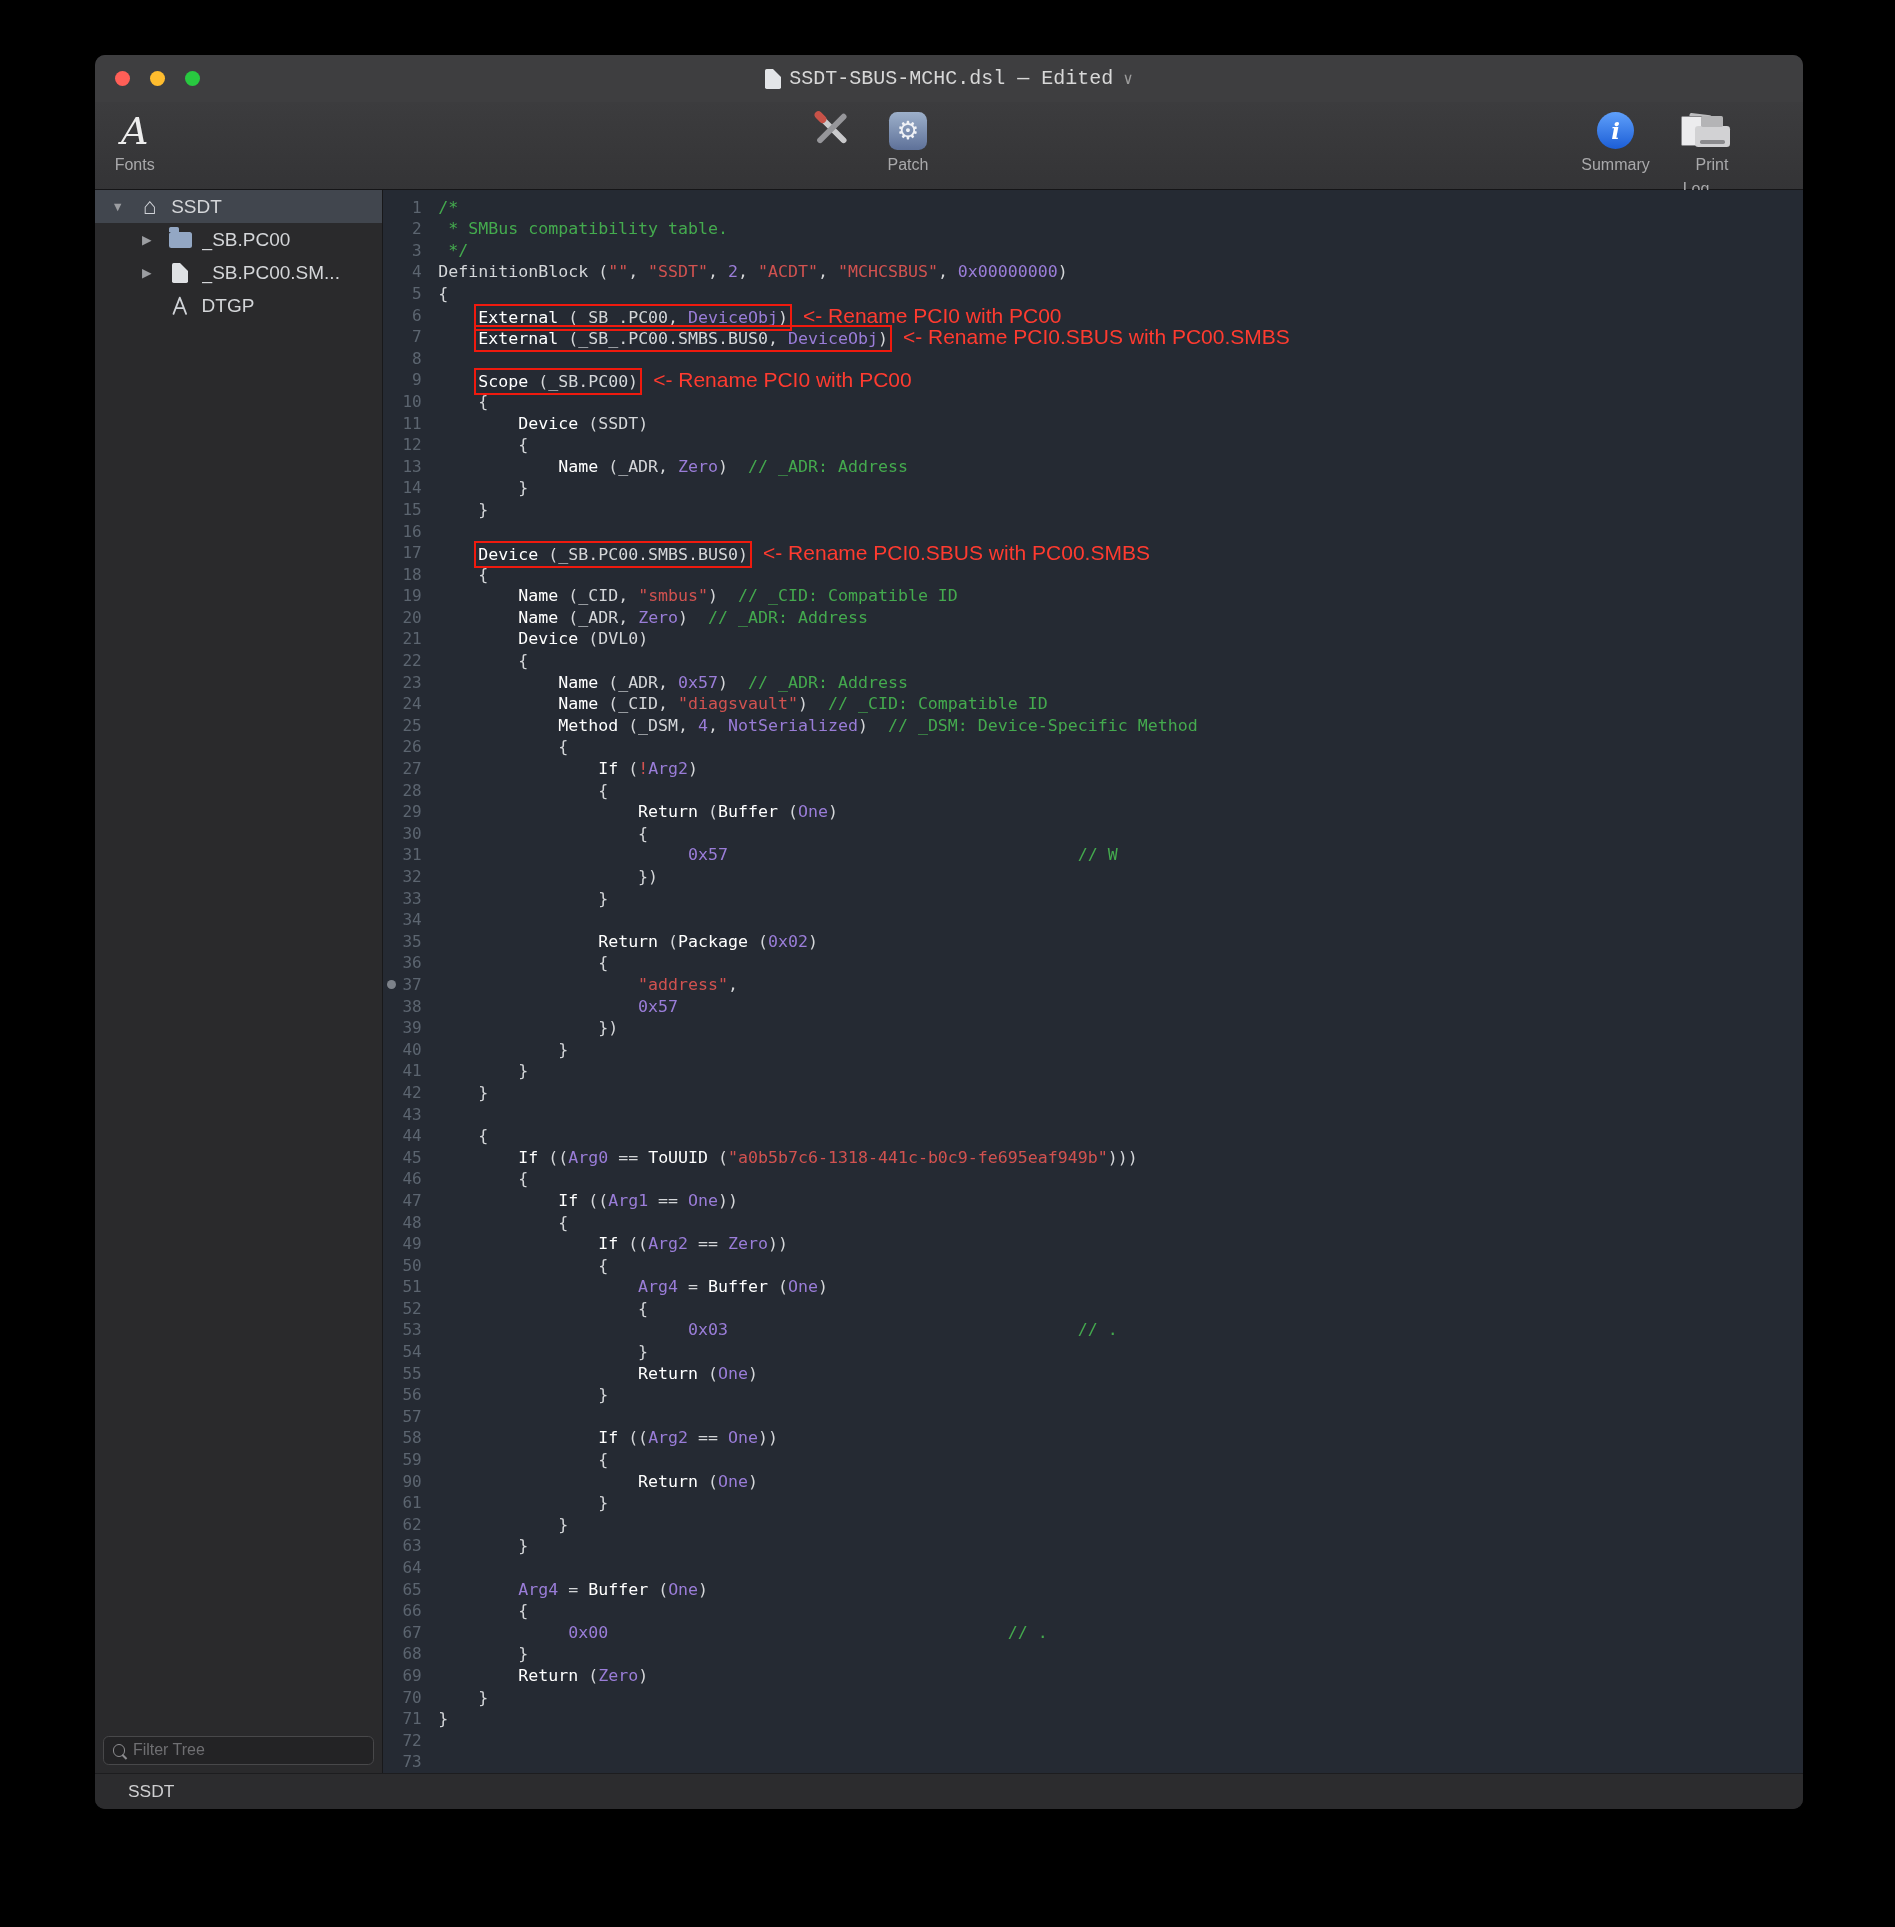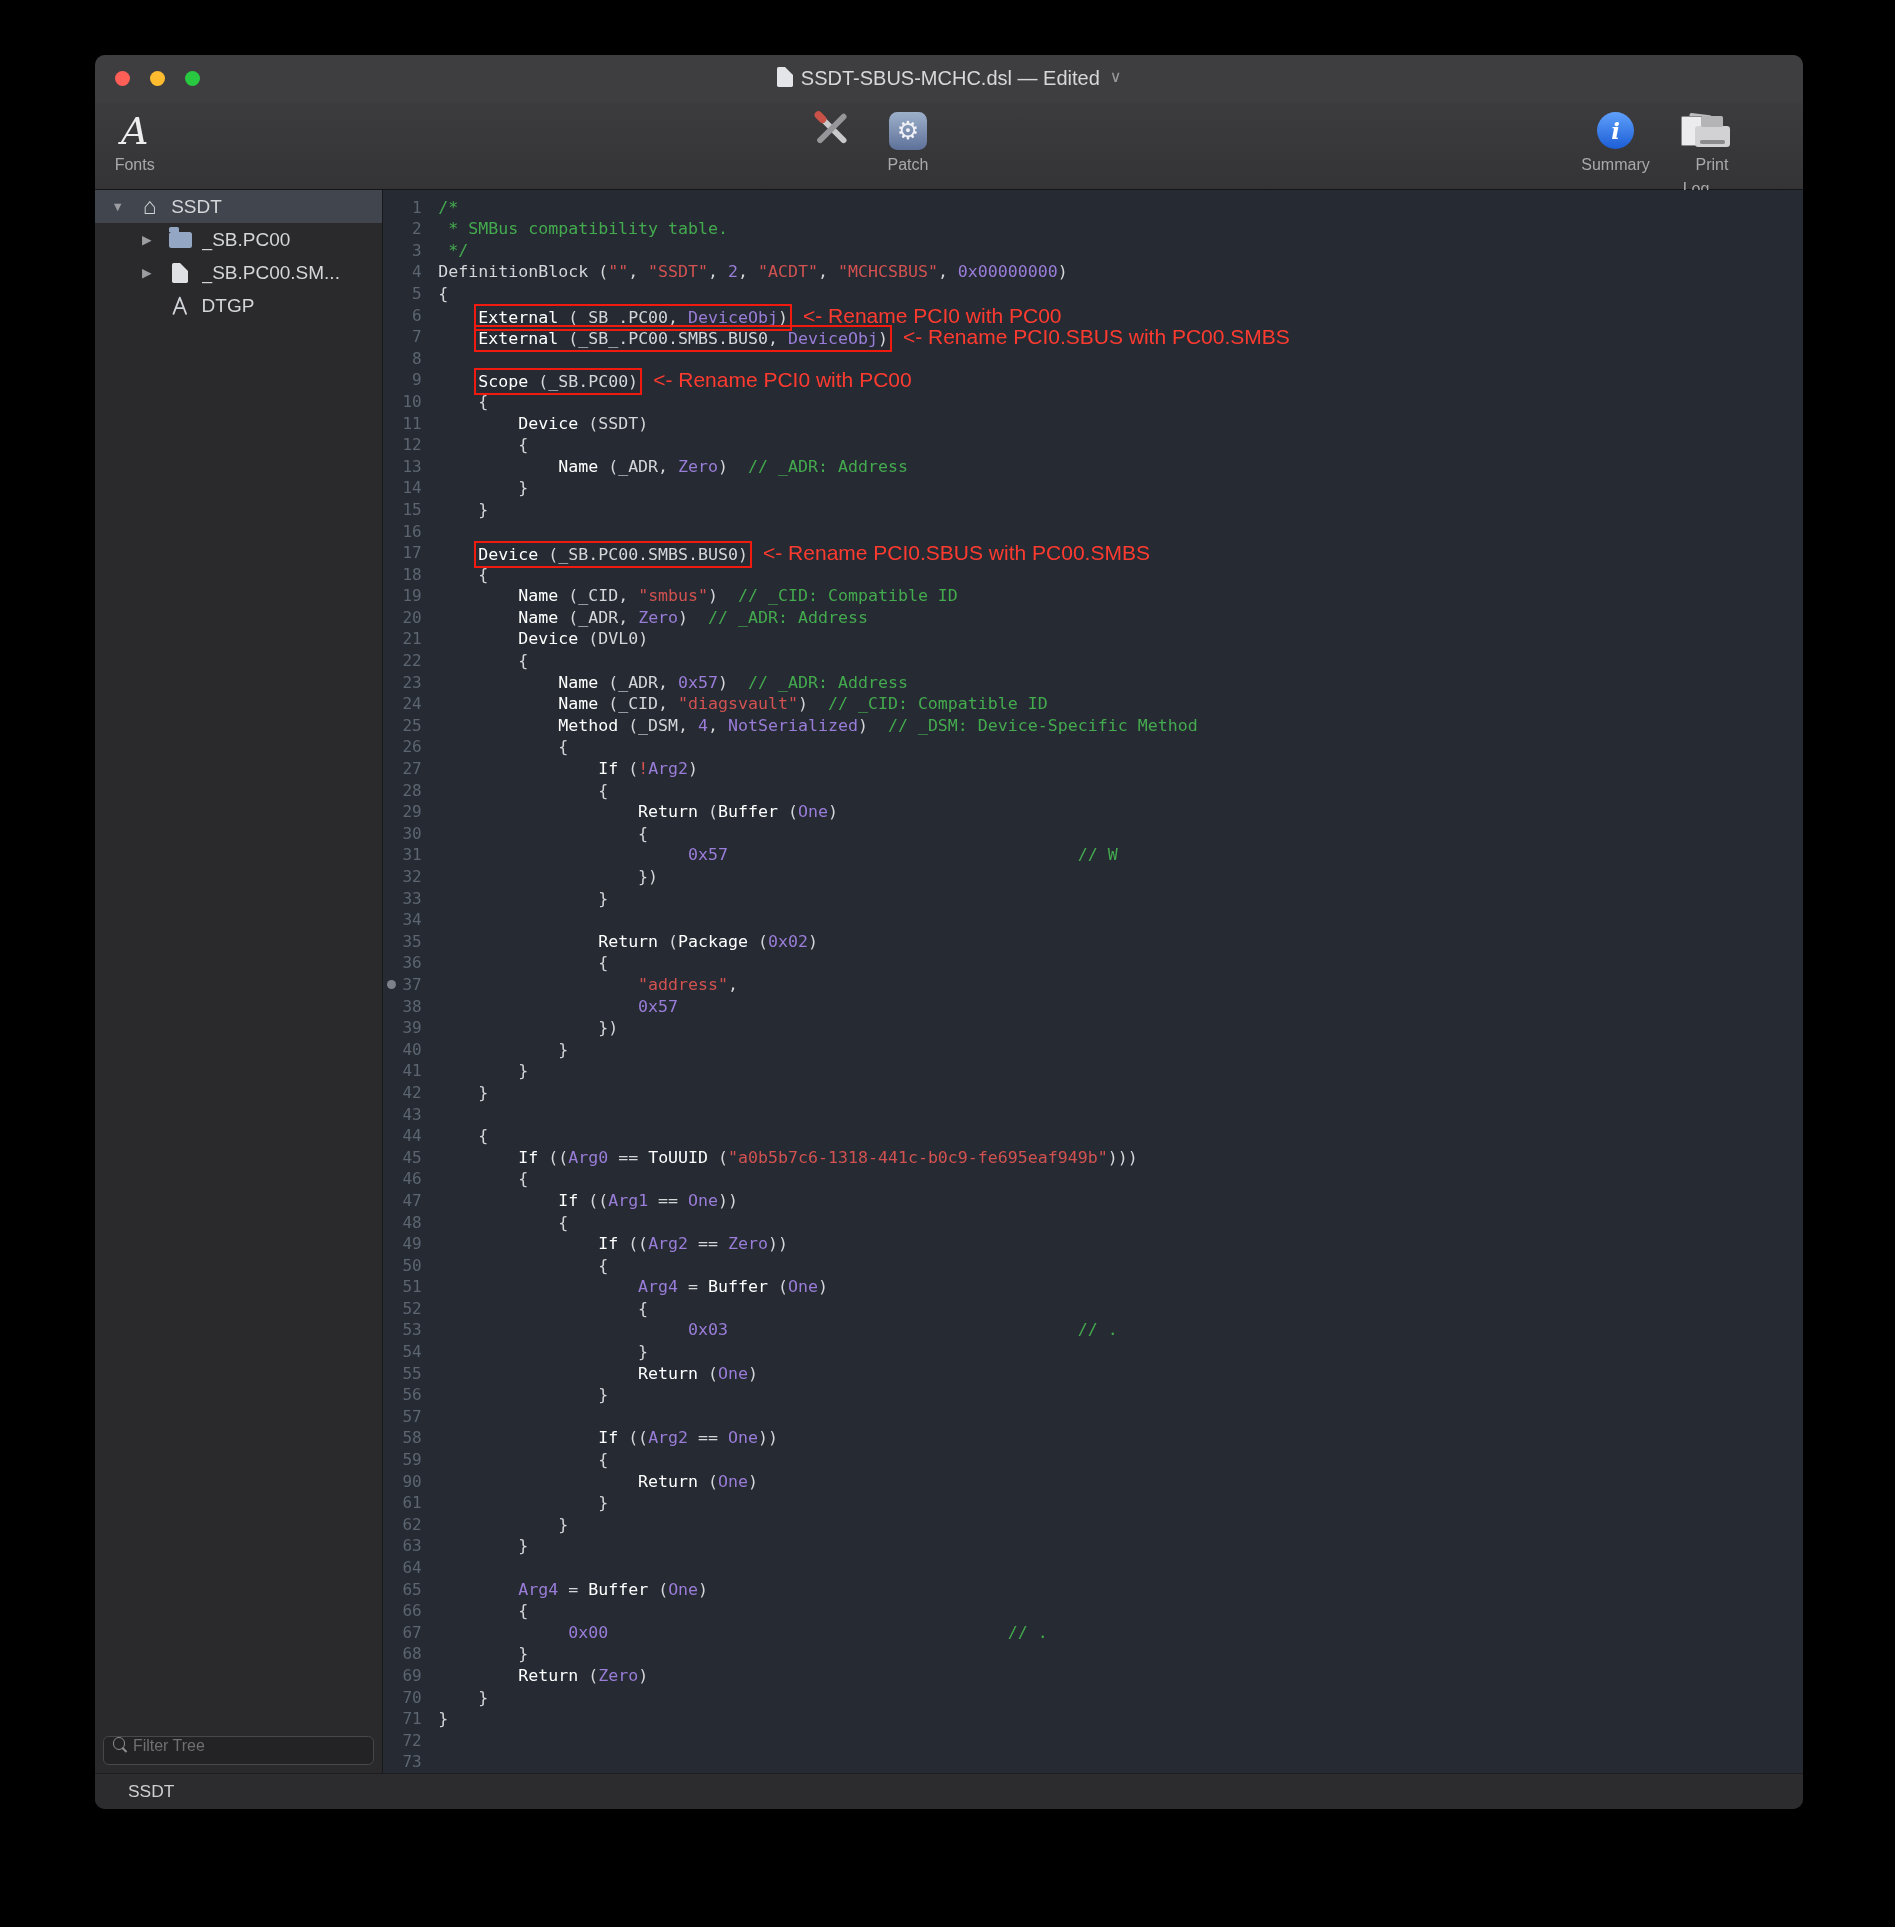--- a/index.html
+++ b/index.html
@@ -17,21 +17,21 @@
   
   .titlebar{
     height:47px;flex:0 0 auto;background:#3e3e40;
     position:relative;display:flex;align-items:center;justify-content:center;
   }
   .traffic-lights{position:absolute;left:20px;top:16px;display:flex;}
   .light{width:15px;height:15px;border-radius:50%;margin-right:20px;}
   .light.red{background:#ff5f57;}
   .light.yellow{background:#febc2e;}
   .light.green{background:#28c840;}
-  .title-group{display:flex;align-items:flex-start;gap:8.3px;color:#d8d8d8;font-size:20px;}
+  .title-group{display:flex;align-items:center;gap:8.3px;color:#d8d8d8;font-size:20px;font-family:Liberation Mono, monospace;}
   .doc-icon{width:16px;height:20px;background:#e3e5e8;border-radius:1.7px;position:relative;display:inline-block;}
   .doc-icon::after{content:'';position:absolute;right:0;top:0;border:4.2px solid #3e3e40;border-left-color:transparent;border-bottom-color:transparent;}
   .title-chevron{color:#9a9a9a;font-size:16px;margin-left:1.7px;}
   
   .toolbar{
     height:87px;flex:0 0 auto;position:relative;
     background:linear-gradient(#3c3c3e,#343436);
     border-bottom:0.8px solid #151517;
   }
   .tb-btn{position:absolute;top:5px;display:flex;flex-direction:column;align-items:center;}
@@ -57,21 +57,21 @@
   .tree-row.indent-1{padding-left:47px;}
   .disclosure{width:23px;font-size:12.5px;color:#9b9da1;flex:0 0 auto;}
   .tree-icon{width:30px;height:25px;display:flex;align-items:center;justify-content:center;margin-right:6.6px;flex:0 0 auto;}
   .icon-home{font-size:23px;color:#d0d3d8;line-height:1;}
   .folder-shape{width:23px;height:16px;background:#93a7c4;border-radius:2.5px;position:relative;}
   .folder-shape::before{content:'';position:absolute;top:-4.2px;left:0;width:10px;height:4.2px;background:#93a7c4;border-radius:1.7px 1.7px 0 0;}
   .docfile-shape{width:16px;height:20px;background:#dfe1e4;border-radius:1.7px;position:relative;}
   .docfile-shape::after{content:'';position:absolute;right:0;top:0;border:4.2px solid #2a2a2c;border-left-color:transparent;border-bottom-color:transparent;}
   .tree-label{white-space:nowrap;overflow:hidden;}
   .filter-wrap{flex:0 0 auto;padding:6.6px 8.3px 8.3px 8.3px;}
-  .filter-field{height:26.6px;background:#232325;border:0.8px solid #48484a;border-radius:5.8px;display:flex;align-items:flex-start;padding:0 8.3px;}
+  .filter-field{height:26.6px;background:#232325;border:0.8px solid #48484a;border-radius:5.8px;display:flex;align-items:center;padding:0 8.3px;}
   .mag{width:10.8px;height:10.8px;border:1.7px solid #8c8c8f;border-radius:50%;position:relative;flex:0 0 auto;}
   .mag::after{content:'';position:absolute;left:9.1px;top:9.1px;width:5.8px;height:1.7px;background:#8c8c8f;transform:rotate(45deg);transform-origin:0 0;}
   .filter-placeholder{color:#6f6f72;font-size:16px;margin-left:7.5px;}
   
   .editor{flex:1;background:#252a33;position:relative;display:flex;overflow:hidden;min-width:0;}
   .gutter{width:47px;flex:0 0 auto;padding-top:6.6px;text-align:right;}
   .gutter-line{height:21.6px;line-height:21.6px;font-family:"DejaVu Sans Mono",monospace;font-size:16px;color:#5c6570;padding-right:8.3px;}
   .code{flex:1;padding-top:6.6px;padding-left:8.3px;overflow:hidden;}
   .code-line{height:21.6px;line-height:21.6px;font-family:"DejaVu Sans Mono",monospace;font-size:16.6px;white-space:pre;color:#d4d6d9;}
   .tok-p{color:#d4d6d9;}

